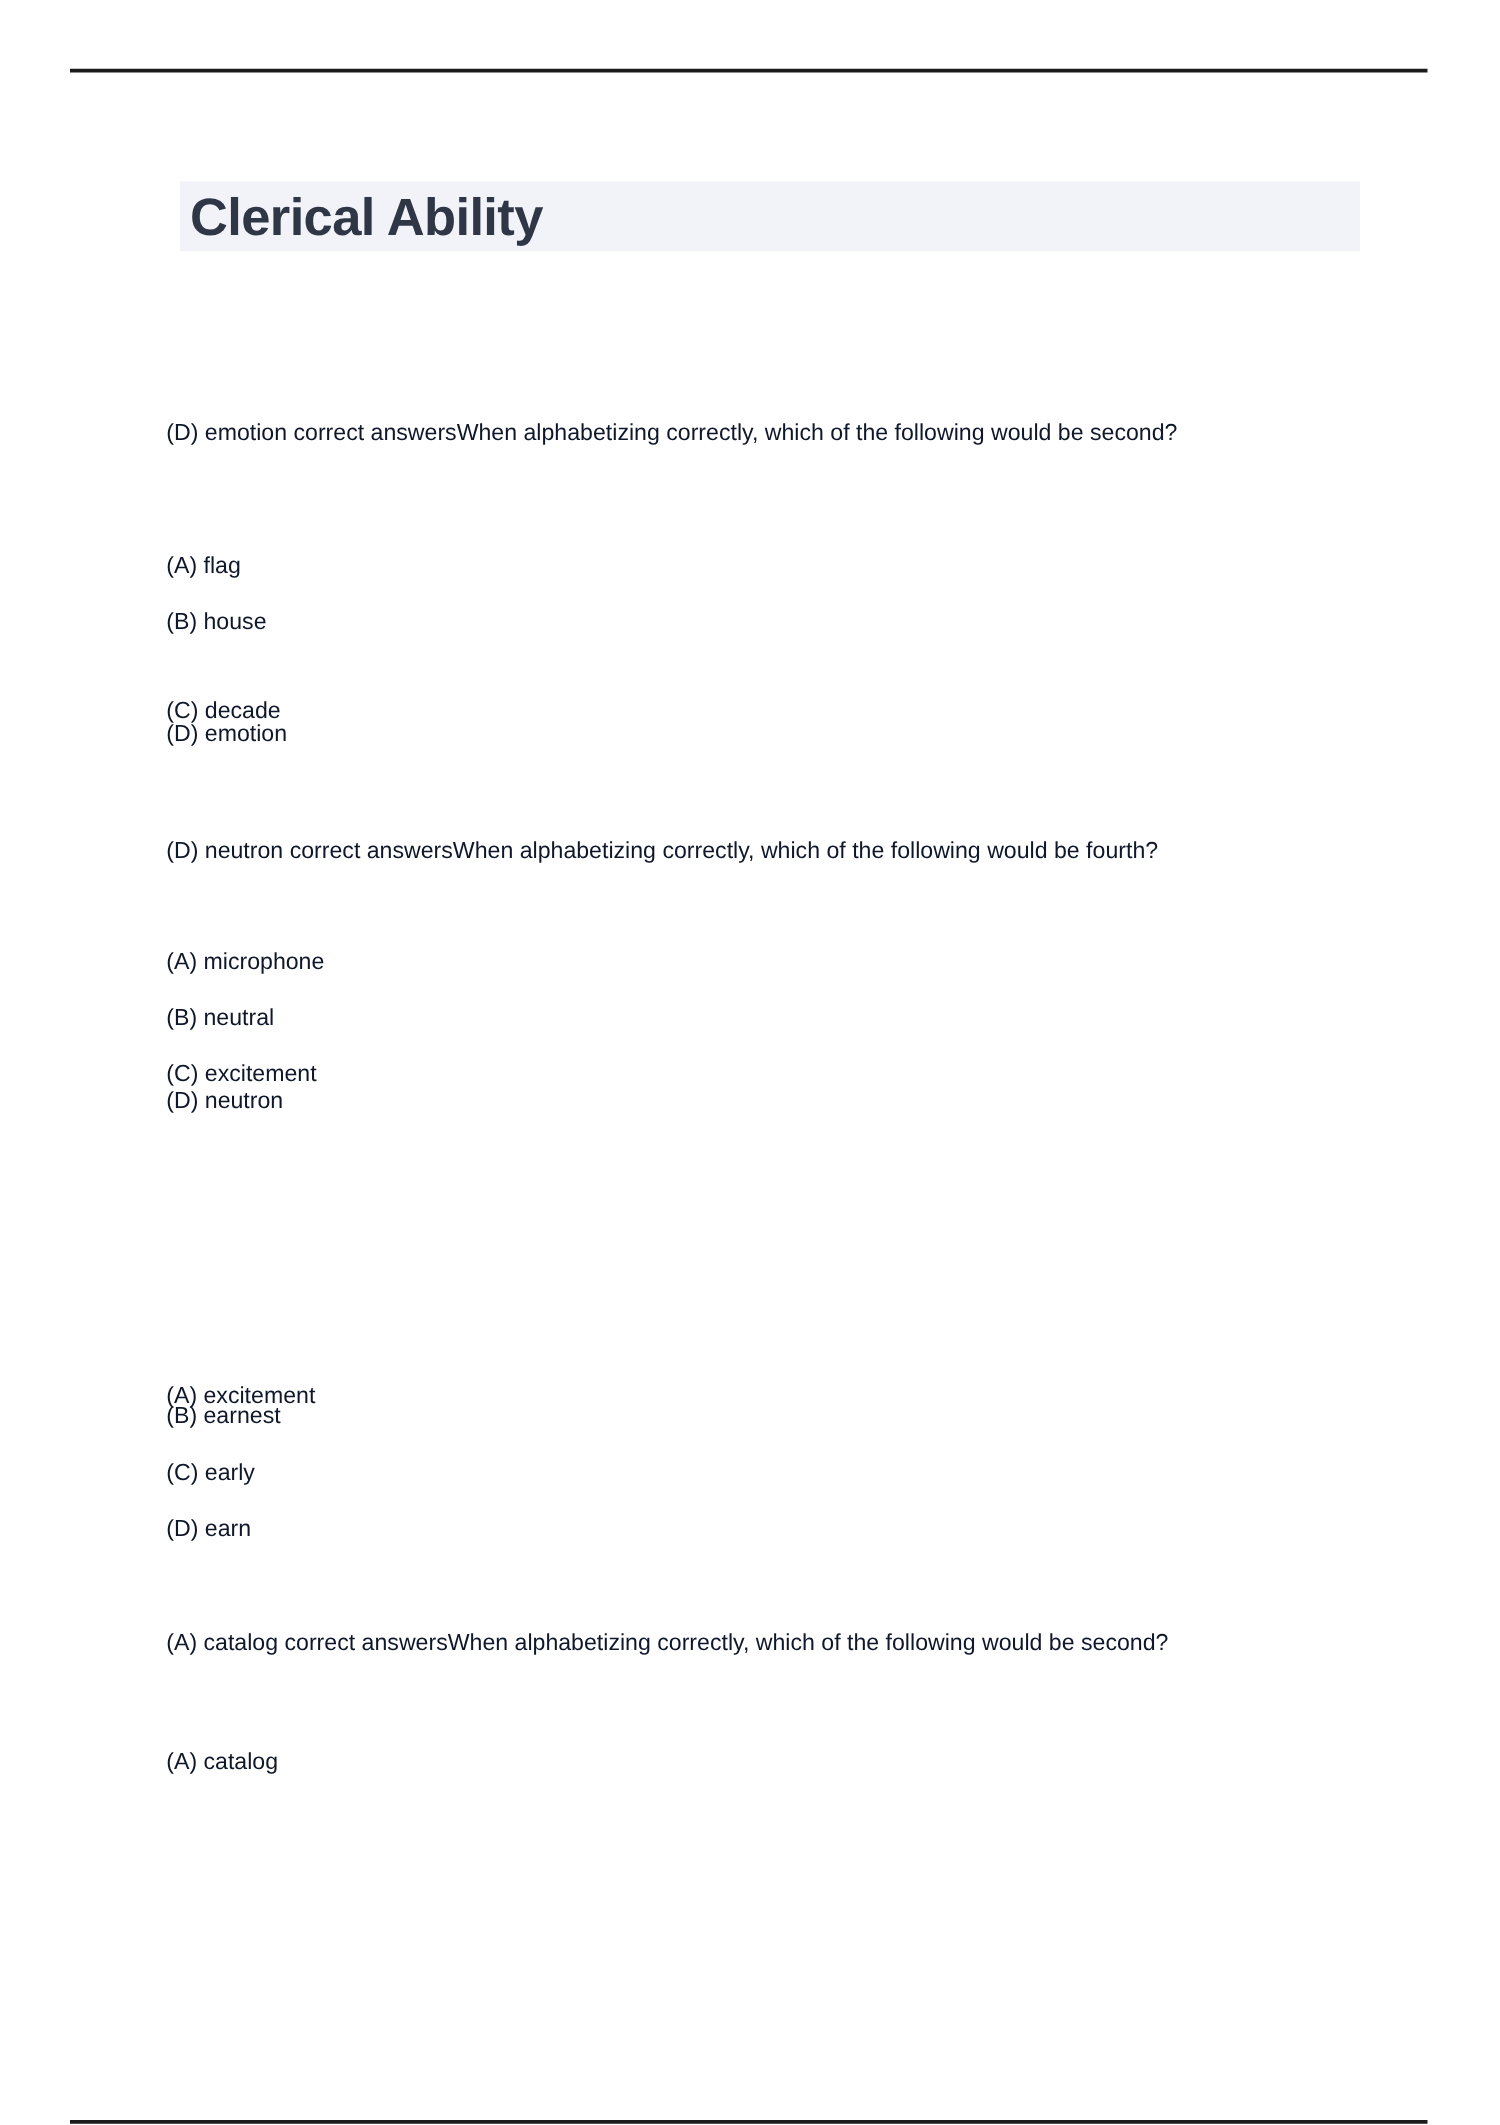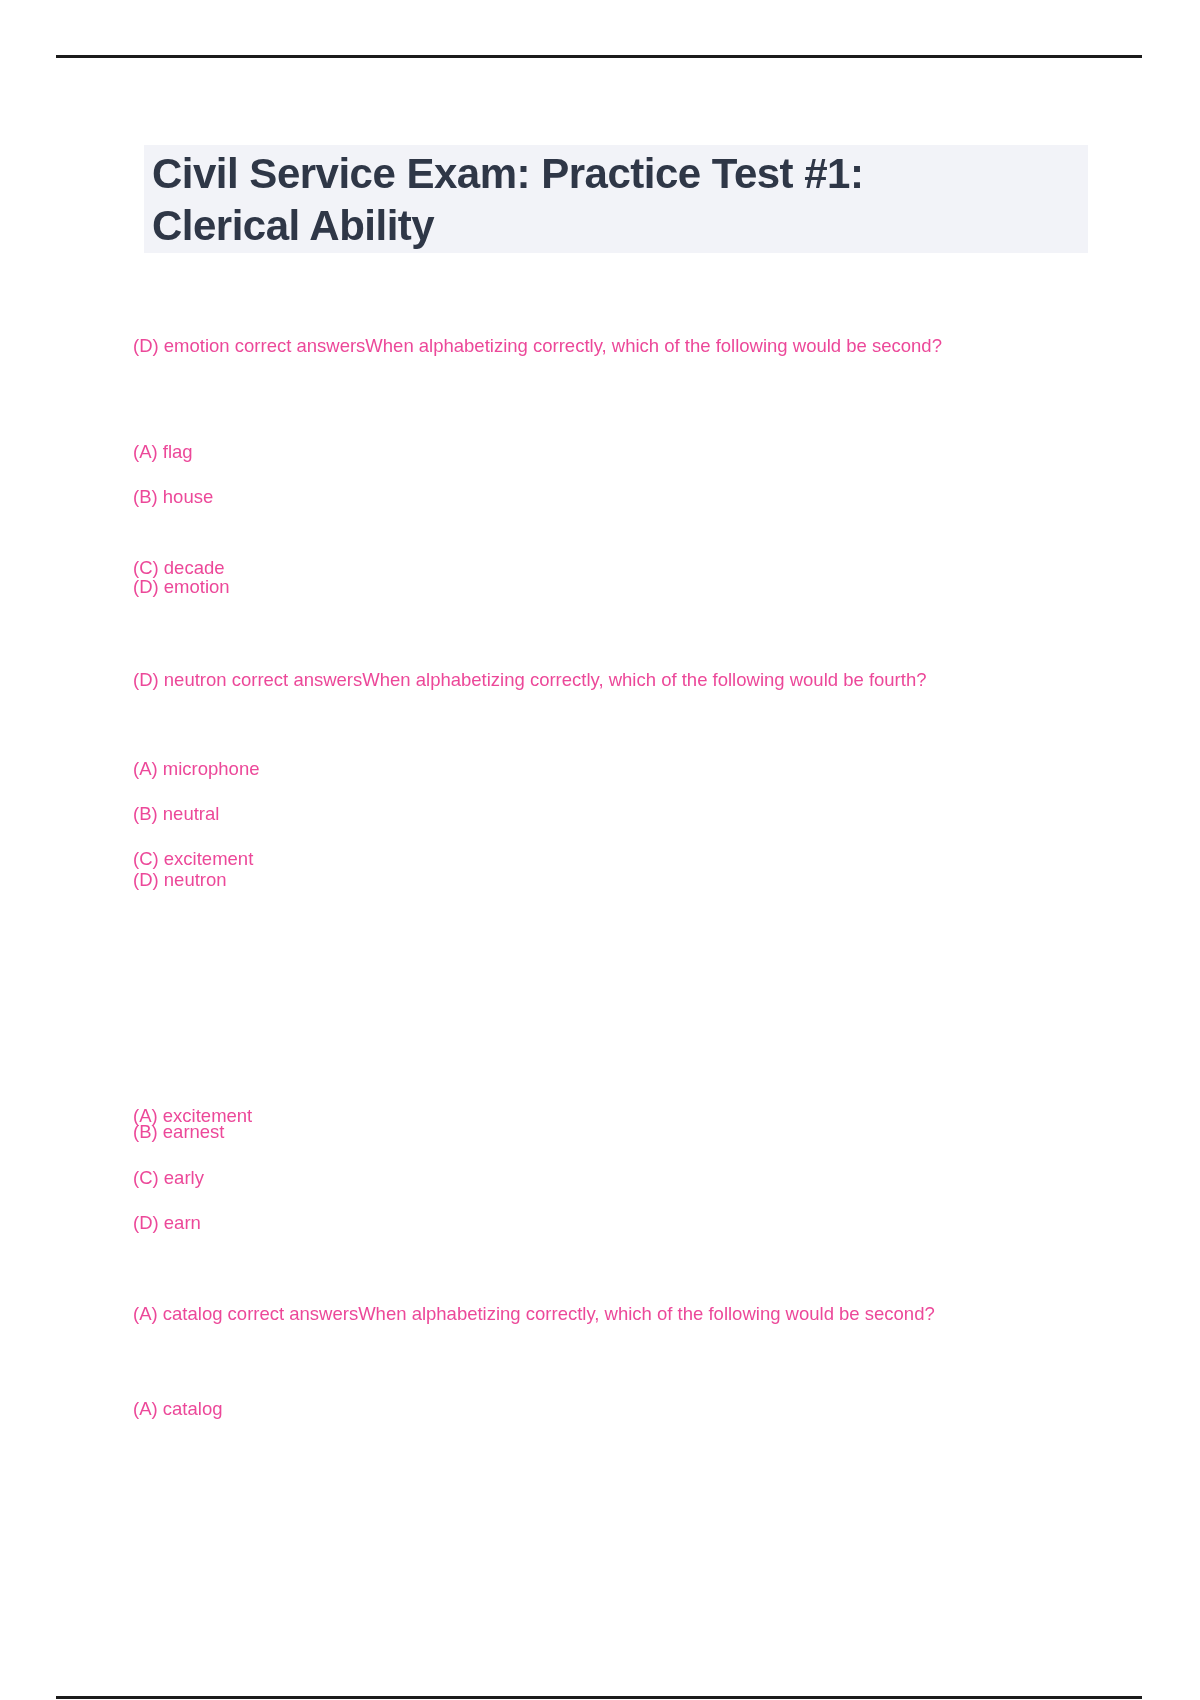--- a/index.html
+++ b/index.html
@@ -39,33 +39,32 @@
     font-weight: bold;
     color: #2f3747;
     letter-spacing: -0.5px;
     white-space: nowrap;
   }
   .bodyline {
     position: absolute;
     left: 133px;
     font-size: 18.5px;
     line-height: 24px;
-    color: #ec4899;
+    color: #0f172a;
     white-space: nowrap;
   }
 </style>
 </head>
 <body>
 
 <div id="page">
 
   <div id="top-rule" class="rule"></div>
 
   <div id="title-block">
-    <div class="title-line">Civil Service Exam: Practice Test #1:</div>
     <div class="title-line">Clerical Ability</div>
   </div>
 
   <div class="bodyline" style="top:334px">(D) emotion correct answersWhen alphabetizing correctly, which of the following would be second?</div>
   <div class="bodyline" style="top:440px">(A) flag</div>
   <div class="bodyline" style="top:485px">(B) house</div>
   <div class="bodyline" style="top:556px">(C) decade</div>
   <div class="bodyline" style="top:575px">(D) emotion</div>
 
   <div class="bodyline" style="top:668px">(D) neutron correct answersWhen alphabetizing correctly, which of the following would be fourth?</div>

